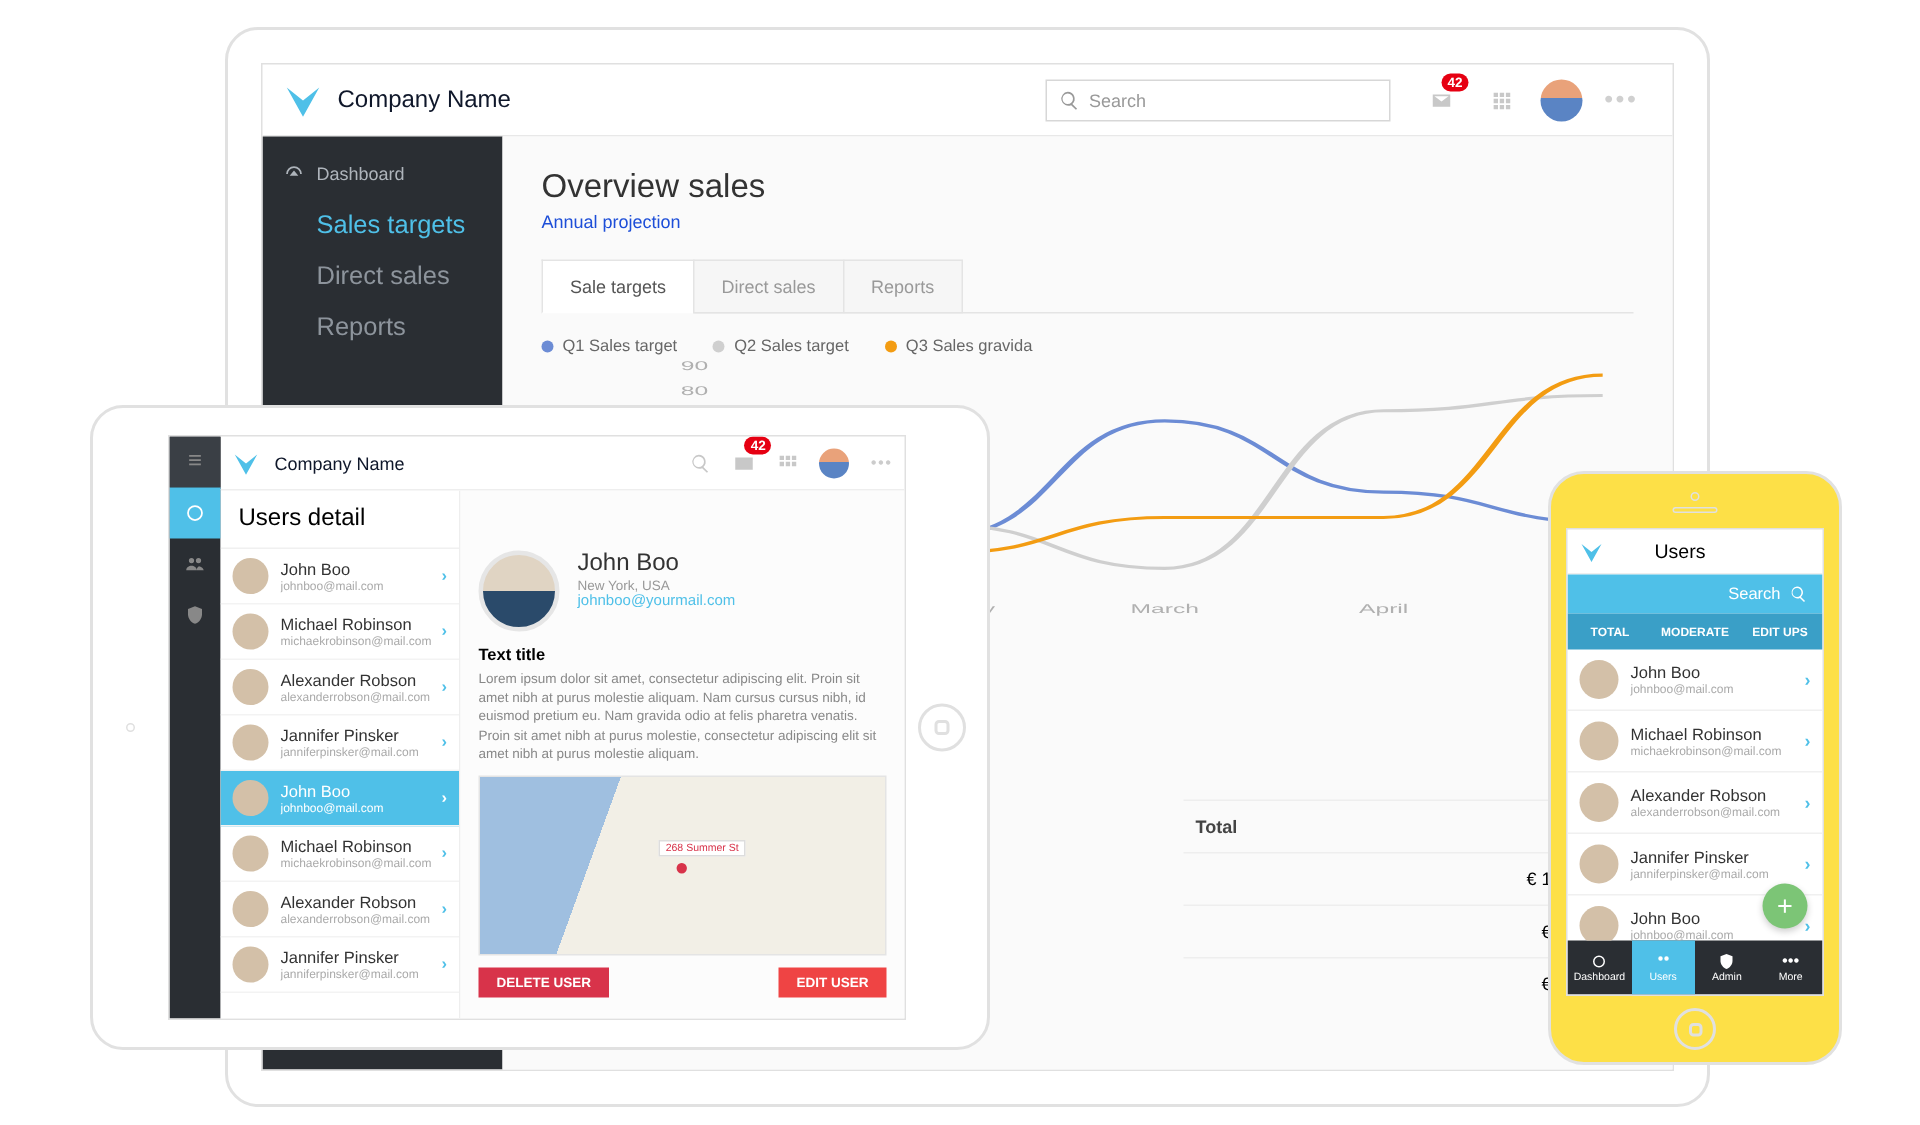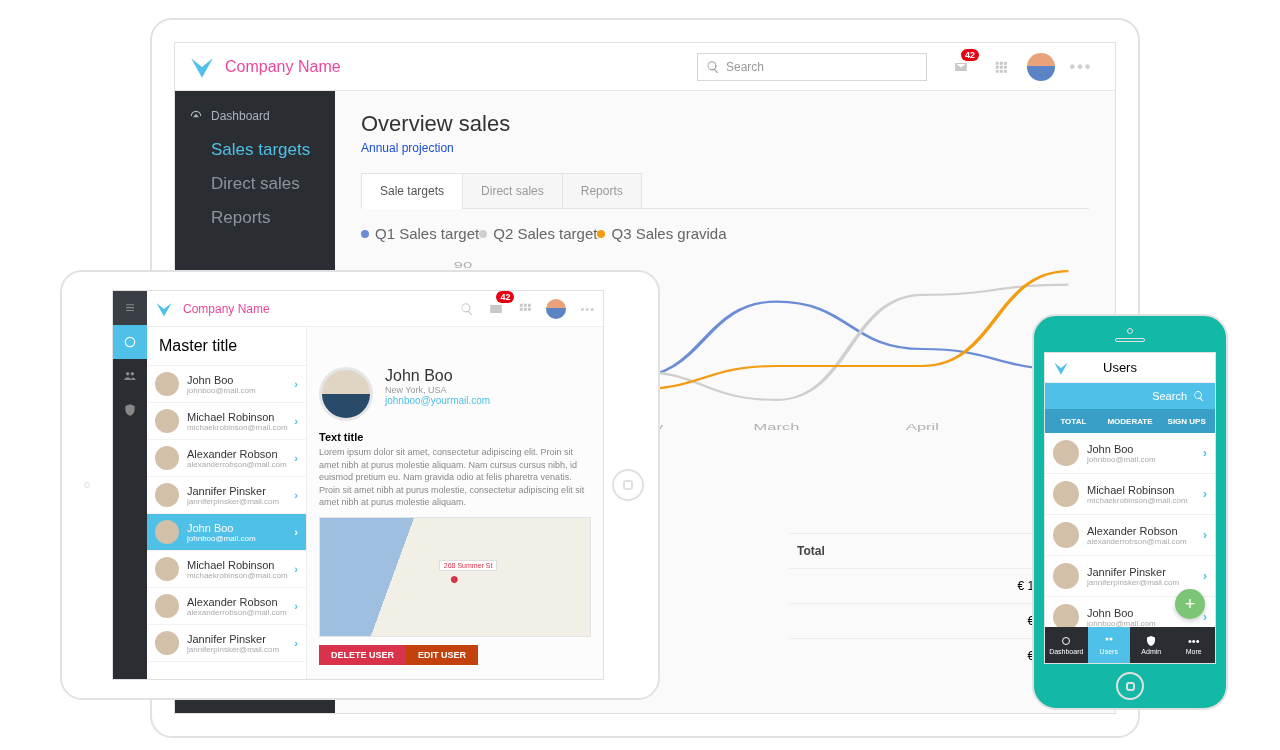--- a/index.html
+++ b/index.html
@@ -3,41 +3,41 @@
 <meta charset="utf-8">
 <style>
 *{box-sizing:border-box;margin:0;padding:0;font-family:"Helvetica Neue",Arial,sans-serif}
 body{width:1280px;height:750px;background:#fff;position:relative;overflow:hidden}
 
 
 .desktop{position:absolute;left:150px;top:18px;width:990px;height:720px;border:2px solid #e1e1e1;border-radius:22px;background:#fff;padding:22px}
 .desktop .screen{width:100%;height:100%;border:1px solid #e0e0e0;overflow:hidden;background:#fff;position:relative}
 .d-topbar{height:48px;border-bottom:1px solid #e8e8e8;display:flex;align-items:center;padding:0 14px}
 .logo-bird{width:26px;height:26px;margin-right:10px}
-.company{font-size:16px;font-weight:300;color:#ec4899}
+.company{font-size:16px;font-weight:300;color:#0f172a}
 .d-spacer{flex:1}
 .search-box{width:230px;height:28px;border:1px solid #d7d7d7;display:flex;align-items:center;padding:0 8px;color:#999;font-size:12px;margin-right:14px}
 .search-box svg{margin-right:6px}
 .top-ico{width:28px;height:28px;display:flex;align-items:center;justify-content:center;margin:0 6px;position:relative;color:#bfbfbf}
 .badge-red{position:absolute;top:-4px;right:-4px;background:#e60012;color:#fff;border-radius:8px;font-size:9px;padding:1px 4px;font-weight:700}
 .avatar-small{width:28px;height:28px;border-radius:50%;background:linear-gradient(#e9a27a 45%,#5a84c4 45%);margin:0 6px}
 .d-content{display:flex;height:calc(100% - 48px)}
 .d-sidebar{width:160px;background:#2a2e33;color:#aeb4bb;font-size:12px;padding-top:8px}
 .side-row{padding:10px 14px;display:flex;align-items:center;cursor:pointer}
 .side-row svg{margin-right:8px}
 .side-row.active{color:#4FC0E8;border-left:3px solid #4FC0E8;padding-left:11px}
 .side-sub{padding:7px 14px 7px 36px;font-size:17px;color:#8d949c}
 .side-sub.active{color:#4FC0E8}
 .d-main{flex:1;background:#fafafa;padding:20px 26px;position:relative;overflow:hidden}
 .page-title{font-size:22px;font-weight:300;color:#333}
 .page-subtitle{font-size:12px;color:#1d4ed8;margin-top:4px}
 .tabs{margin-top:18px;display:flex;border-bottom:1px solid #e4e4e4}
 .tab{padding:10px 18px;font-size:12px;color:#999;cursor:pointer;background:#f6f6f6;border:1px solid #e4e4e4;margin-bottom:-1px;margin-right:-1px}
 .tab.active{background:#fff;color:#555;border-bottom:1px solid #fff}
-.legend{display:flex;margin:16px 0 16px;font-size:15px;color:#666}
+.legend{display:flex;gap:24px;margin:16px 0 0;font-size:11px;color:#666}
 .legend span{display:flex;align-items:center;gap:6px}
 .dot{width:8px;height:8px;border-radius:50%;display:inline-block}
 .chart-row{display:flex;gap:30px}
 .bar-chart{width:40px;height:160px;position:relative;margin-top:4px}
 .bar{position:absolute;bottom:16px;width:16px;background:#4FC0E8;left:0}
 .line-chart{flex:1;height:180px;position:relative}
 .axis-label{position:absolute;font-size:9px;color:#b0b0b0}
 .totals-table{position:absolute;right:26px;bottom:40px;width:300px;font-size:12px}
 .totals-table .trow{display:flex;justify-content:space-between;padding:10px 8px;border-top:1px solid #eee}
 .totals-table .thead{font-weight:700;color:#444}
@@ -69,27 +69,27 @@
 .det-head{display:flex;gap:12px;margin-bottom:10px;margin-top:30px}
 .big-av{width:54px;height:54px;border-radius:50%;border:3px solid #e6e6e6;background:linear-gradient(#e0d4c3 50%,#2a4a6a 50%)}
 .det-name{font-size:16px;color:#333;font-weight:400}
 .det-loc{font-size:9px;color:#999}
 .det-mail{font-size:10px;color:#4FC0E8}
 .det-tt{font-size:11px;font-weight:700;margin-bottom:3px}
 .lorem{font-size:9px;color:#888;line-height:1.4}
 .map{margin-top:8px;height:120px;background:linear-gradient(110deg,#9fbfe0 0 30%,#f2efe6 30% 100%);border:1px solid #e4e4e4;position:relative}
 .map .pin{position:absolute;left:48%;top:44%;color:#D8334A;font-size:16px}
 .map .pin-label{position:absolute;left:44%;top:36%;background:#fff;padding:1px 4px;font-size:7px;border:1px solid #ddd;color:#D8334A}
-.btn-row{display:flex;margin-top:8px}
+.btn-row{display:flex;justify-content:space-between;margin-top:8px}
 .btn{font-size:9px;font-weight:700;color:#fff;padding:5px 12px;cursor:pointer}
 .btn.del{background:#D8334A}
-.btn.edit{background:#c2410c}
-
-
-.phone{position:absolute;right:52px;top:314px;width:196px;height:396px;border:2px solid #e1e1e1;border-radius:24px;background:#14b8a6;padding:36px 10px 44px}
+.btn.edit{background:#ef4444}
+
+
+.phone{position:absolute;right:52px;top:314px;width:196px;height:396px;border:2px solid #e1e1e1;border-radius:24px;background:#fde047;padding:36px 10px 44px}
 .ph-cam{position:absolute;left:50%;top:12px;transform:translateX(-50%);width:6px;height:6px;border:1px solid #e0e0e0;border-radius:50%}
 .ph-spk{position:absolute;left:50%;top:22px;transform:translateX(-50%);width:30px;height:4px;border:1px solid #e0e0e0;border-radius:3px}
 .ph-home{position:absolute;left:50%;bottom:8px;transform:translateX(-50%);width:28px;height:28px;border:2px solid #e0e0e0;border-radius:50%;display:flex;align-items:center;justify-content:center}
 .ph-home div{width:9px;height:9px;border:2px solid #e0e0e0;border-radius:3px}
 .phone .screen{width:100%;height:100%;border:1px solid #e0e0e0;background:#fff;overflow:hidden;display:flex;flex-direction:column}
 .p-head{height:30px;display:flex;align-items:center;padding:0 8px;border-bottom:1px solid #eee}
 .p-title-sm{font-size:13px;font-weight:400;margin-left:24px}
 .p-search{height:26px;background:#4FC0E8;color:#fff;display:flex;align-items:center;justify-content:flex-end;padding:0 10px;font-size:11px;gap:6px}
 .p-tabs{height:24px;background:#3a9fc7;color:#fff;display:flex;font-size:8px;font-weight:700}
 .p-tabs div{flex:1;display:flex;align-items:center;justify-content:center}
@@ -273,21 +273,21 @@
           <svg class="ic" style="color:#c8c8c8" viewBox="0 0 24 24">
               <path fill="currentColor" d="M3 3h5v5H3zm7 0h5v5h-5zm7 0h5v5h-5zM3 10h5v5H3zm7 0h5v5h-5zm7 0h5v5h-5z"></path>
             </svg>
           <div class="avatar-small" style="width:20px;height:20px"></div>
           <span style="color:#ccc;letter-spacing:1px;font-size:11px">•••</span>
         </div>
       </div>
 
       <div style="flex:1;display:flex;overflow:hidden">
         <div class="t-master">
-          <div class="t-title">Master title</div>
+          <div class="t-title">Users detail</div>
           <div id="master-list">
               <div class="mrow">
      <div class="mini-av"></div>
      <div class="txt">
                   <div class="mname">John Boo</div>
                   <div class="memail">johnboo@mail.com</div>
                 </div>
      <div class="chev">›</div>
    </div>
               <div class="mrow">
@@ -389,21 +389,21 @@
     </div>
     <div class="p-search">
       <span>Search</span>
       <svg class="ic" style="width:12px;height:12px" viewBox="0 0 24 24">
           <path fill="#fff" d="M10 2a8 8 0 015.3 13.9l5.4 5.4-1.4 1.4-5.4-5.4A8 8 0 1110 2zm0 2a6 6 0 100 12 6 6 0 000-12z"></path>
         </svg>
     </div>
     <div class="p-tabs">
       <div>TOTAL</div>
       <div>MODERATE</div>
-      <div>SIGN UPS</div>
+      <div>EDIT UPS</div>
     </div>
     <div class="p-list">
       <div id="phone-list">
           <div class="prow">
      <div class="mini-av"></div>
      <div class="txt">
               <div class="pname">John Boo</div>
               <div class="pemail">johnboo@mail.com</div>
             </div>
      <div class="chev">›</div>

